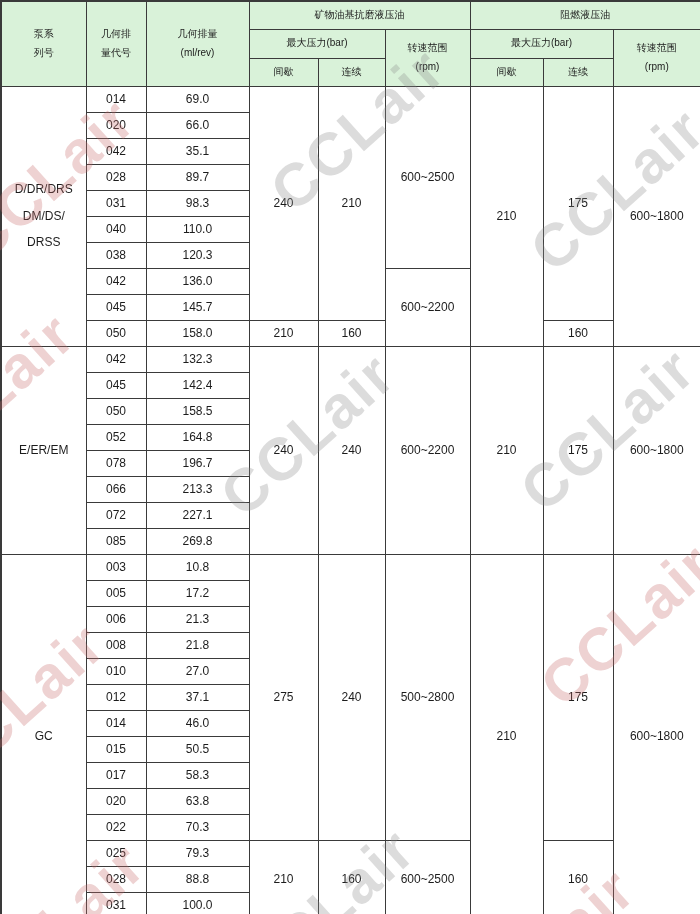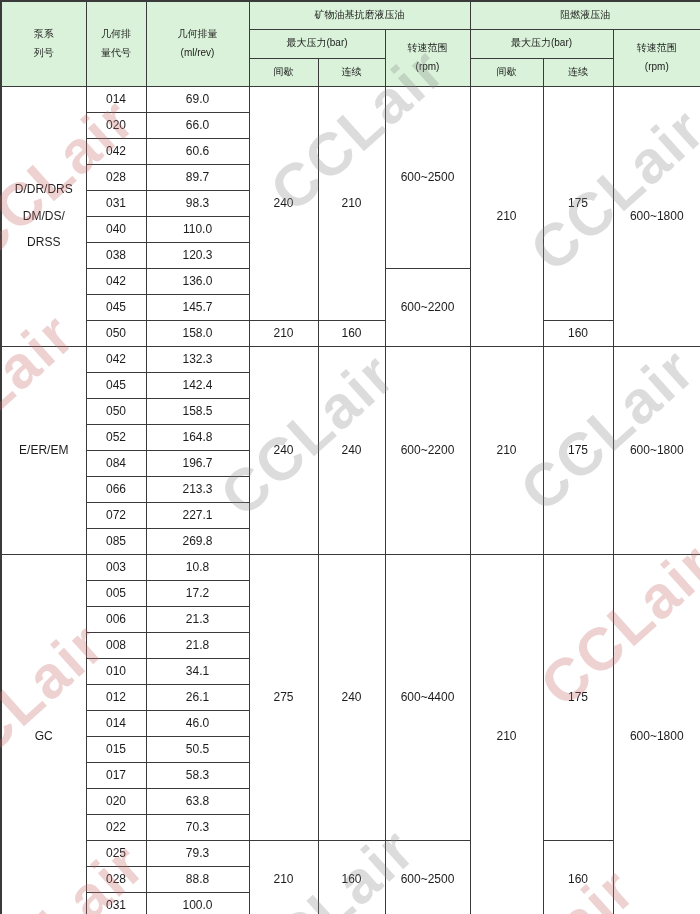--- a/index.html
+++ b/index.html
@@ -109,21 +109,21 @@
       <td rowspan="10">210</td>
       <td rowspan="9">175</td>
       <td rowspan="10">600~1800</td>
     </tr>
     <tr>
       <td>020</td>
       <td>66.0</td>
     </tr>
     <tr>
       <td>042</td>
-      <td>60.6</td>
+      <td>35.1</td>
     </tr>
     <tr>
       <td>028</td>
       <td>89.7</td>
     </tr>
     <tr>
       <td>031</td>
       <td>98.3</td>
     </tr>
     <tr>
@@ -168,21 +168,21 @@
     </tr>
     <tr>
       <td>050</td>
       <td>158.5</td>
     </tr>
     <tr>
       <td>052</td>
       <td>164.8</td>
     </tr>
     <tr>
-      <td>084</td>
+      <td>078</td>
       <td>196.7</td>
     </tr>
     <tr>
       <td>066</td>
       <td>213.3</td>
     </tr>
     <tr>
       <td>072</td>
       <td>227.1</td>
     </tr>
@@ -190,44 +190,44 @@
       <td>085</td>
       <td>269.8</td>
     </tr>
 
     <tr>
       <td rowspan="14" class="series">GC</td>
       <td>003</td>
       <td>10.8</td>
       <td rowspan="11">275</td>
       <td rowspan="11">240</td>
-      <td rowspan="11">600~4400</td>
+      <td rowspan="11">500~2800</td>
       <td rowspan="14">210</td>
       <td rowspan="11">175</td>
       <td rowspan="14">600~1800</td>
     </tr>
     <tr>
       <td>005</td>
       <td>17.2</td>
     </tr>
     <tr>
       <td>006</td>
       <td>21.3</td>
     </tr>
     <tr>
       <td>008</td>
       <td>21.8</td>
     </tr>
     <tr>
       <td>010</td>
-      <td>34.1</td>
+      <td>27.0</td>
     </tr>
     <tr>
       <td>012</td>
-      <td>26.1</td>
+      <td>37.1</td>
     </tr>
     <tr>
       <td>014</td>
       <td>46.0</td>
     </tr>
     <tr>
       <td>015</td>
       <td>50.5</td>
     </tr>
     <tr>

